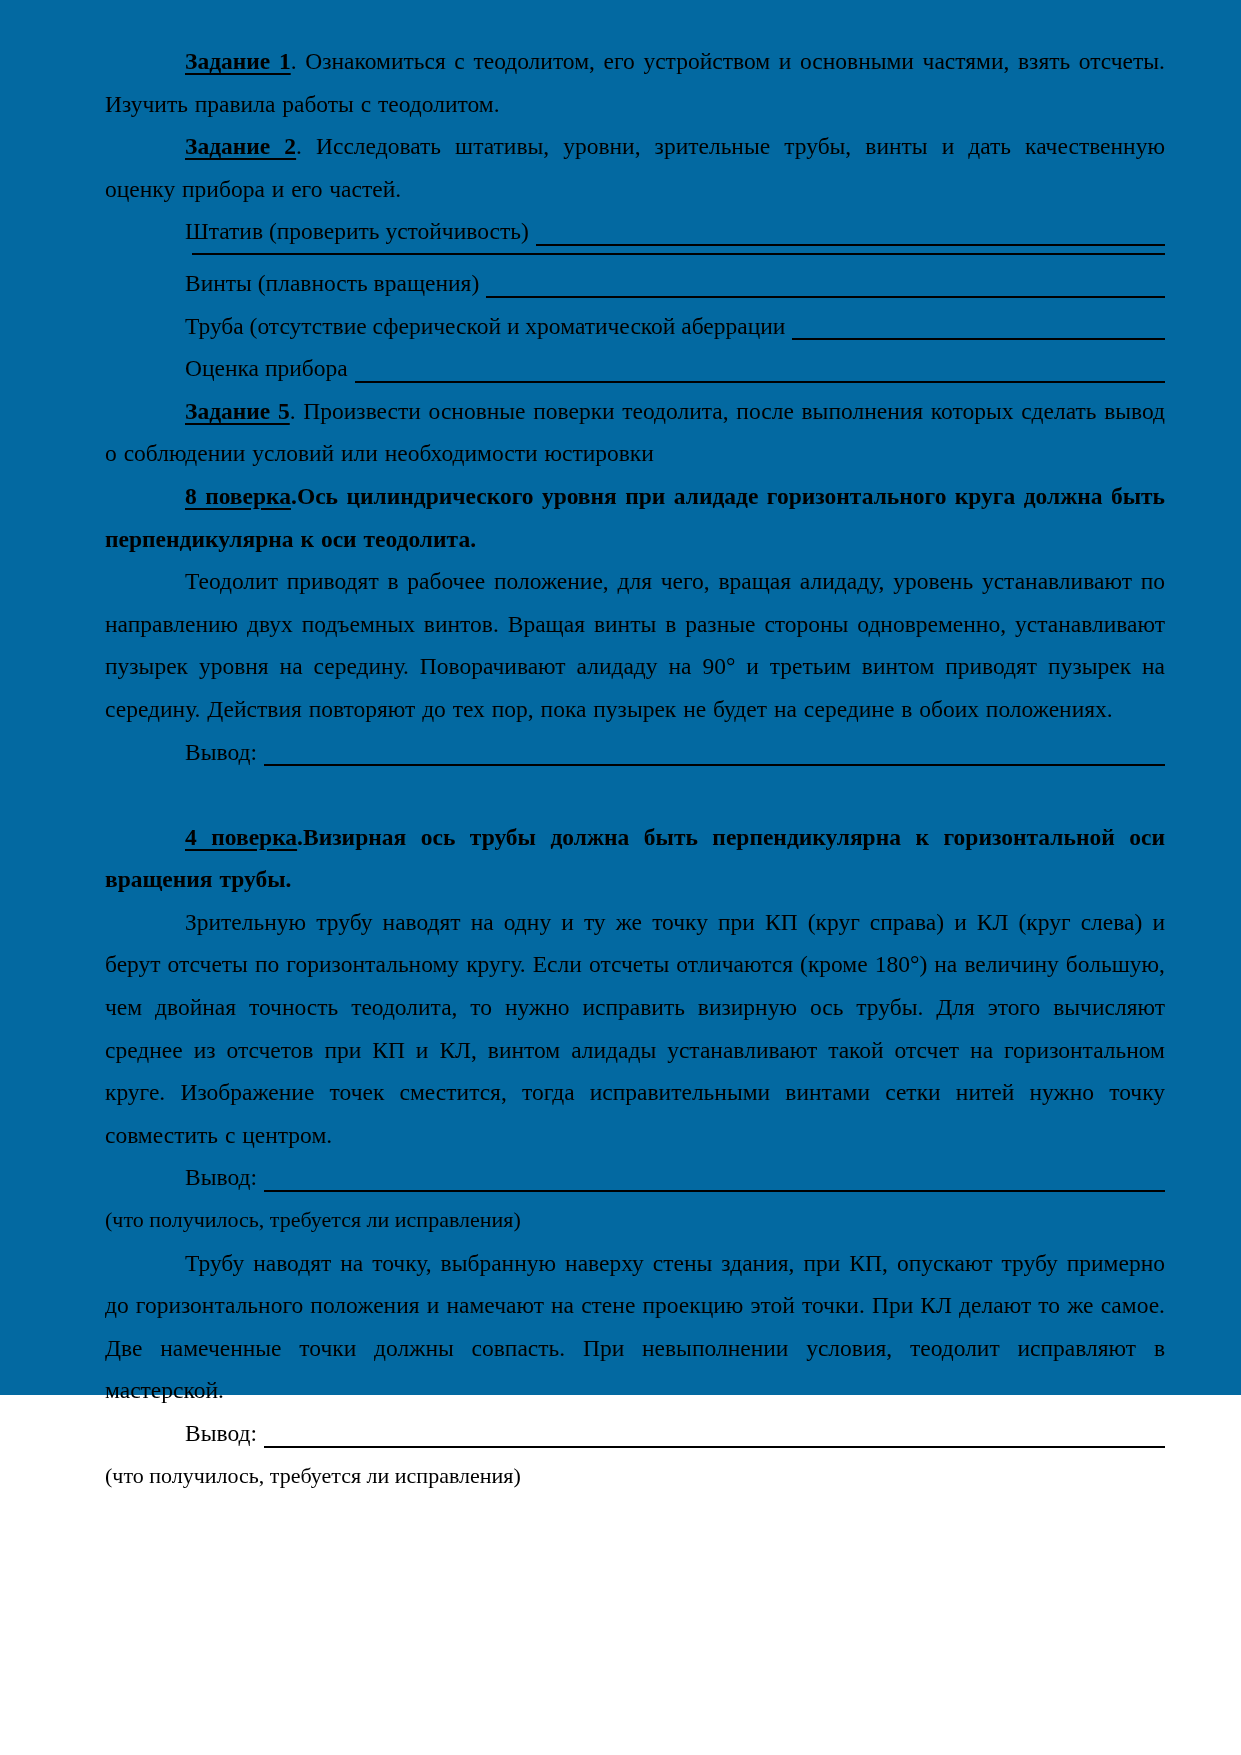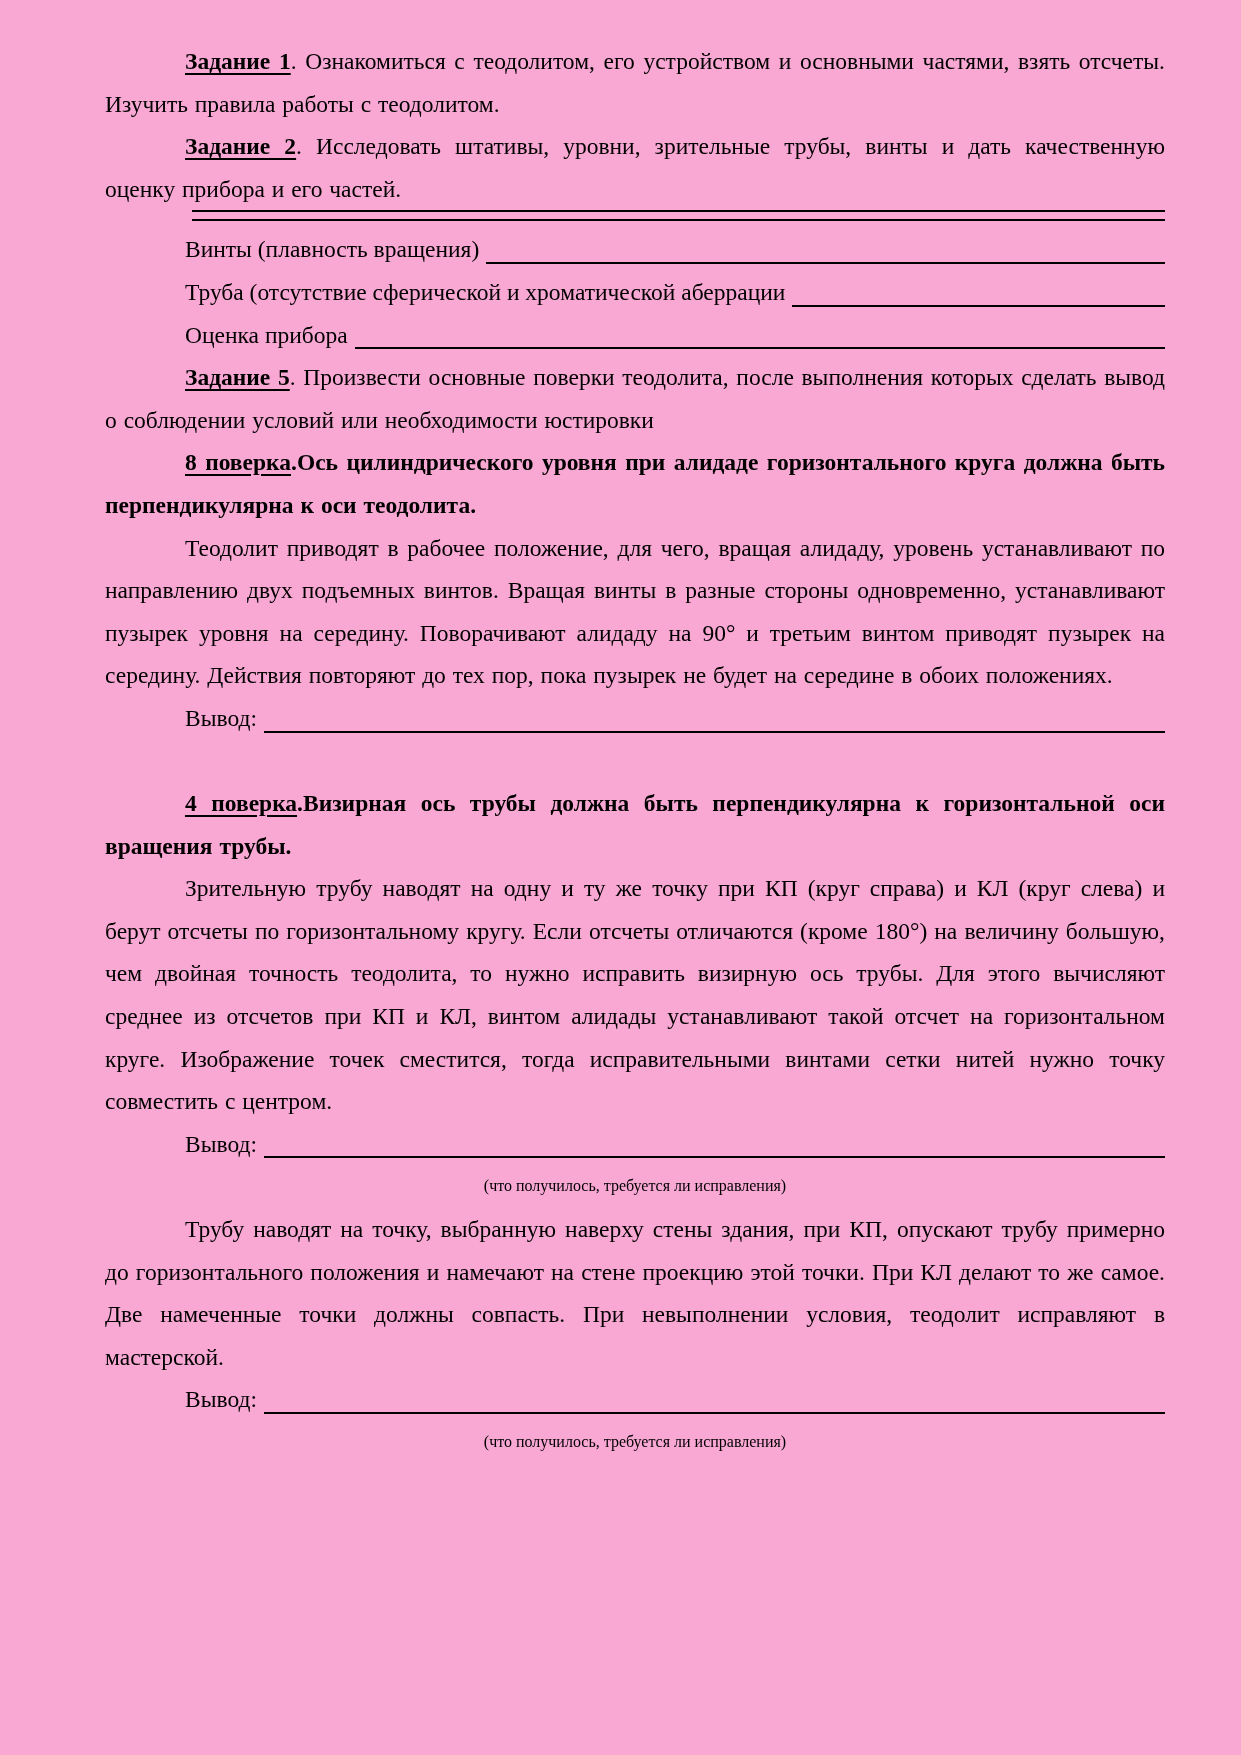--- a/index.html
+++ b/index.html
@@ -10,23 +10,23 @@
   body {
     width: 1241px;
     height: 1755px;
     overflow: hidden;
     font-family: "Liberation Serif", "DejaVu Serif", serif;
     color: #000000;
   }
   .page {
     box-sizing: border-box;
     width: 1241px;
-    height: 1755px;
+    height: 1395px;
     padding: 40px 76px 0 105px;
-    background: #f9a8d4;
+    background: #0369a1;
   }
   .para {
     margin: 0;
     font-size: 23.5px;
     line-height: 42.6px;
     text-align: justify;
     text-indent: 80px;
     word-spacing: 1px;
   }
   .b { font-weight: bold; }
@@ -39,37 +39,38 @@
     line-height: 42.6px;
   }
   .fill-line .lbl { white-space: nowrap; flex: 0 0 auto; }
   .fill-line .blank {
     flex: 1 1 auto;
     border-bottom: 2px solid #000000;
     margin: 0 0 7px 7px;
   }
   .caption {
     margin: 0;
-    font-size: 16px;
+    font-size: 22px;
     line-height: 42.6px;
-    text-align: center;
+    text-align: left;
     text-indent: 0;
   }
   .spacer { height: 42.6px; }
 </style>
 </head>
 <body>
 
 <div class="page">
 
   <p class="para"><span class="b u">Задание 1</span><span>. </span><span>Ознакомиться с теодолитом, его устройством и основными частями, взять отсчеты. Изучить правила работы с теодолитом.</span></p>
 
   <p class="para"><span class="b u">Задание 2</span><span>. </span><span>Исследовать штативы, уровни, зрительные трубы, винты и дать качественную оценку прибора и его частей.</span></p>
 
   <div class="fill-line">
+    <span class="lbl">Штатив (проверить устойчивость) </span>
     <span class="blank"></span>
   </div>
   <div class="fill-line">
     <span class="blank"></span>
   </div>
   <div class="fill-line">
     <span class="lbl">Винты (плавность вращения) </span>
     <span class="blank"></span>
   </div>
   <div class="fill-line">

